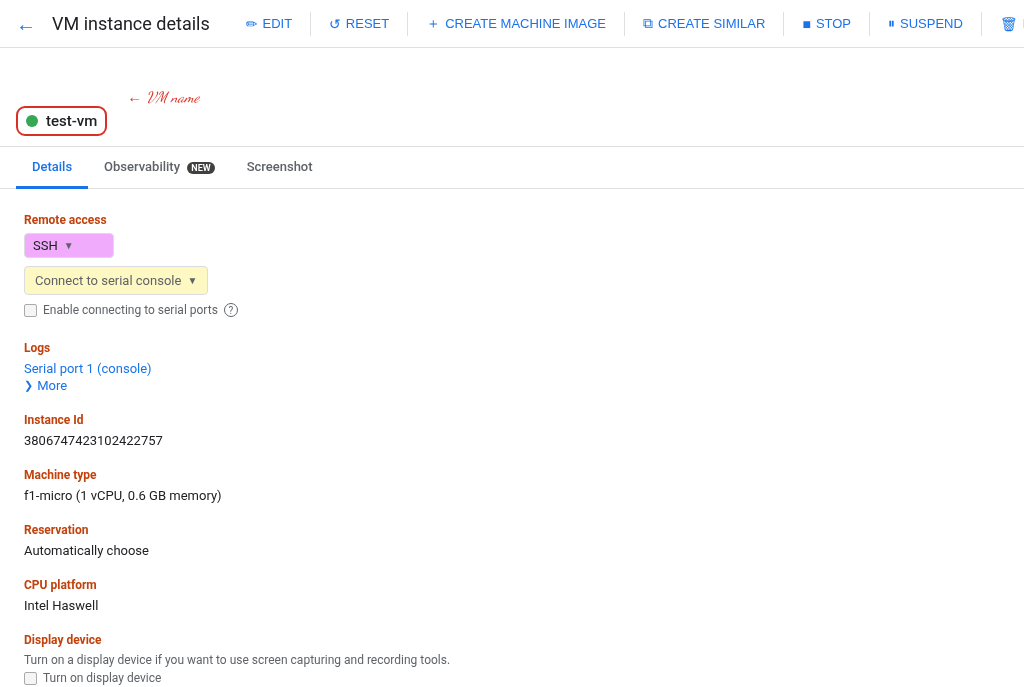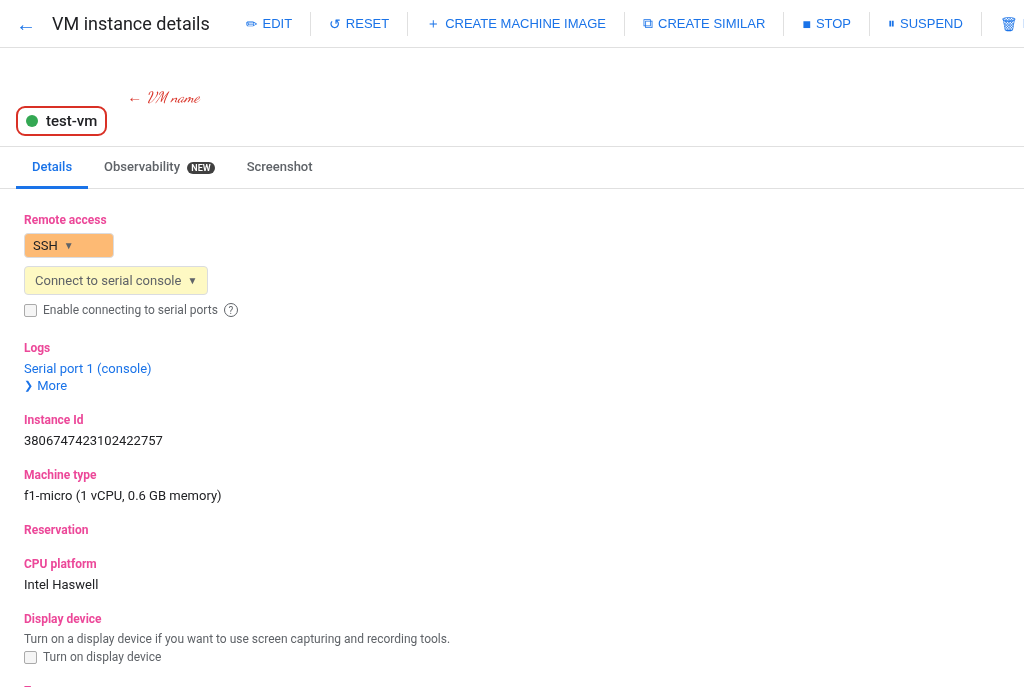--- a/index.html
+++ b/index.html
@@ -128,21 +128,21 @@
     .main-content {
       padding: 24px 24px;
       overflow-y: auto;
       height: calc(687px - 48px - 50px - 44px);
     }
 
     .section { margin-bottom: 20px; }
     .section-label {
       font-size: 12px;
       font-weight: 700;
-      color: #ec4899;
+      color: #c2410c;
       margin-bottom: 6px;
     }
     .section-value {
       font-size: 13px;
       color: #202124;
       margin-top: 2px;
     }
     .link {
       color: #1a73e8;
       text-decoration: none;
@@ -157,21 +157,21 @@
     .ssh-dropdown {
       display: flex;
       align-items: center;
       border: 1px solid #dadce0;
       border-radius: 4px;
       width: 90px;
       padding: 4px 8px;
       cursor: pointer;
       margin-bottom: 8px;
       font-size: 13px;
-      background: #fdba74;
+      background: #f0abfc;
     }
     .ssh-dropdown .caret {
       margin-left: 6px;
       font-size: 10px;
       color: #5f6368;
     }
     .console-btn {
       display: flex;
       align-items: center;
       gap: 6px;
@@ -326,20 +326,21 @@
     <div class="section-value">3806747423102422757</div>
   </div>
 
   <div class="section">
     <div class="section-label">Machine type</div>
     <div class="section-value">f1-micro (1 vCPU, 0.6 GB memory)</div>
   </div>
 
   <div class="section">
     <div class="section-label">Reservation</div>
+    <div class="section-value">Automatically choose</div>
   </div>
 
   <div class="section">
     <div class="section-label">CPU platform</div>
     <div class="section-value">Intel Haswell</div>
   </div>
 
   <div class="section">
     <div class="section-label">Display device</div>
     <div class="desc-text">Turn on a display device if you want to use screen capturing and recording tools.</div>

